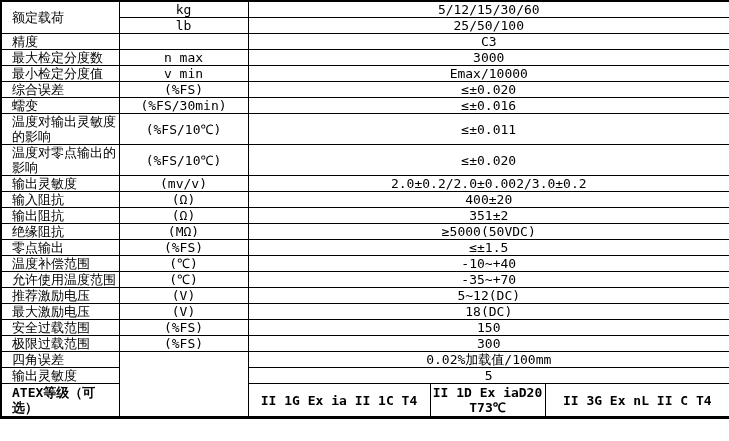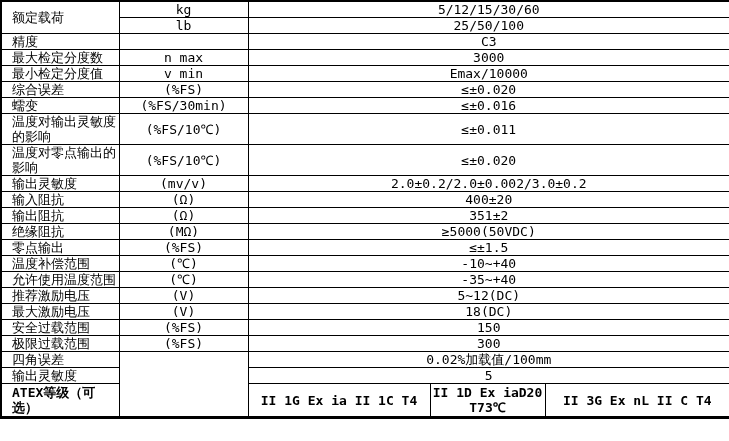--- a/index.html
+++ b/index.html
@@ -120,21 +120,21 @@
       <td class="value" colspan="3">≤±1.5</td>
     </tr>
     <tr class="r-std">
       <td class="label">温度补偿范围</td>
       <td class="unit">(℃)</td>
       <td class="value" colspan="3">-10~+40</td>
     </tr>
     <tr class="r-std">
       <td class="label">允许使用温度范围</td>
       <td class="unit">(℃)</td>
-      <td class="value" colspan="3">-35~+40</td>
+      <td class="value" colspan="3">-35~+70</td>
     </tr>
     <tr class="r-std">
       <td class="label">推荐激励电压</td>
       <td class="unit">(V)</td>
       <td class="value" colspan="3">5~12(DC)</td>
     </tr>
     <tr class="r-std">
       <td class="label">最大激励电压</td>
       <td class="unit">(V)</td>
       <td class="value" colspan="3">18(DC)</td>

